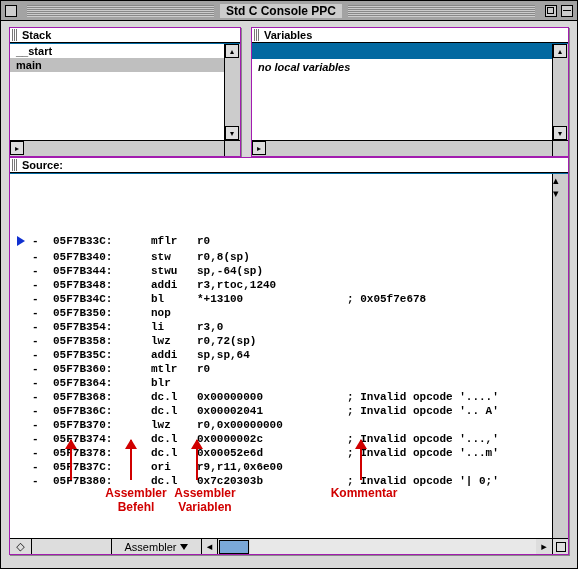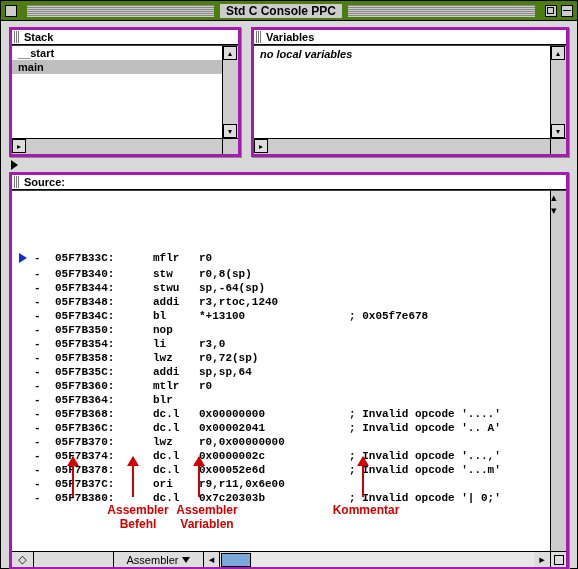--- a/index.html
+++ b/index.html
@@ -15,21 +15,21 @@
     position: relative;
   }
   .window {
     position: absolute;
     top: 0; left: 0; right: 0; bottom: 0;
     background: #d8d8d8;
     border: 1px solid #000;
   }
   .titlebar {
     height: 20px;
-    background: #4d7c0f;
+    background: #a3a3a3;
     border-bottom: 1px solid #000;
     display: flex;
     align-items: center;
     padding: 3px 4px;
     position: relative;
   }
   .titlebar .lines {
     flex: 1;
     height: 12px;
     background: repeating-linear-gradient(
@@ -67,22 +67,22 @@
     top: 4px; left: 1px; right: 1px;
     height: 0;
     border-top: 1px solid #000;
   }
   .content {
     position: absolute;
     top: 20px; left: 0; right: 0; bottom: 0;
   }
   .panel {
     position: absolute;
-    background: #404040;
-    border: 3px solid #a21caf;
+    background: #0369a1;
+    border: 1px solid #a21caf;
     box-shadow: 1px 1px 0 #888;
   }
   .panel-title {
     background: #fff;
     border-bottom: 1px solid #000;
     padding: 1px 4px 1px 2px;
     display: flex;
     align-items: center;
     font-size: 11px;
     font-weight: bold;
@@ -132,26 +132,26 @@
     display:flex;align-items:center;justify-content:center;
     font-size:8px;
   }
   .scroll-v .arrow.up { top: 0; }
   .scroll-v .arrow.down { bottom: 0;}
   .scroll-h .arrow.left { left: 0;}
   .scroll-h .arrow.right{ right: 0;}
   .scroll-h .arrow { top:0; }
   #stack-panel { top: 6px; left: 8px; width: 232px; height: 130px; }
   #vars-panel  { top: 6px; left: 250px; width: 318px; height: 130px; }
-  #src-panel   { top: 151px; left: 8px; width: 560px; height: 398px; }
+  #src-panel   { top: 136px; left: 8px; width: 560px; height: 398px; }
 
   .stack-list { font-size: 11px; }
   .stack-list div { padding: 1px 6px; }
   .stack-list .sel { background: #bfbfbf; }
-  .vars-body { padding: 2px 6px; font-style: italic; font-size: 11px; }
+  .vars-body { padding: 2px 6px; font-style: italic; font-size: 11px; margin-top: 15px; }
 
   .disc-row {
     position:absolute;
     top:138px; left:10px;
     font-size:12px;
   }
   .disc-row .tri {
     display:inline-block;
     width:0;height:0;
     border-left:7px solid #000;

